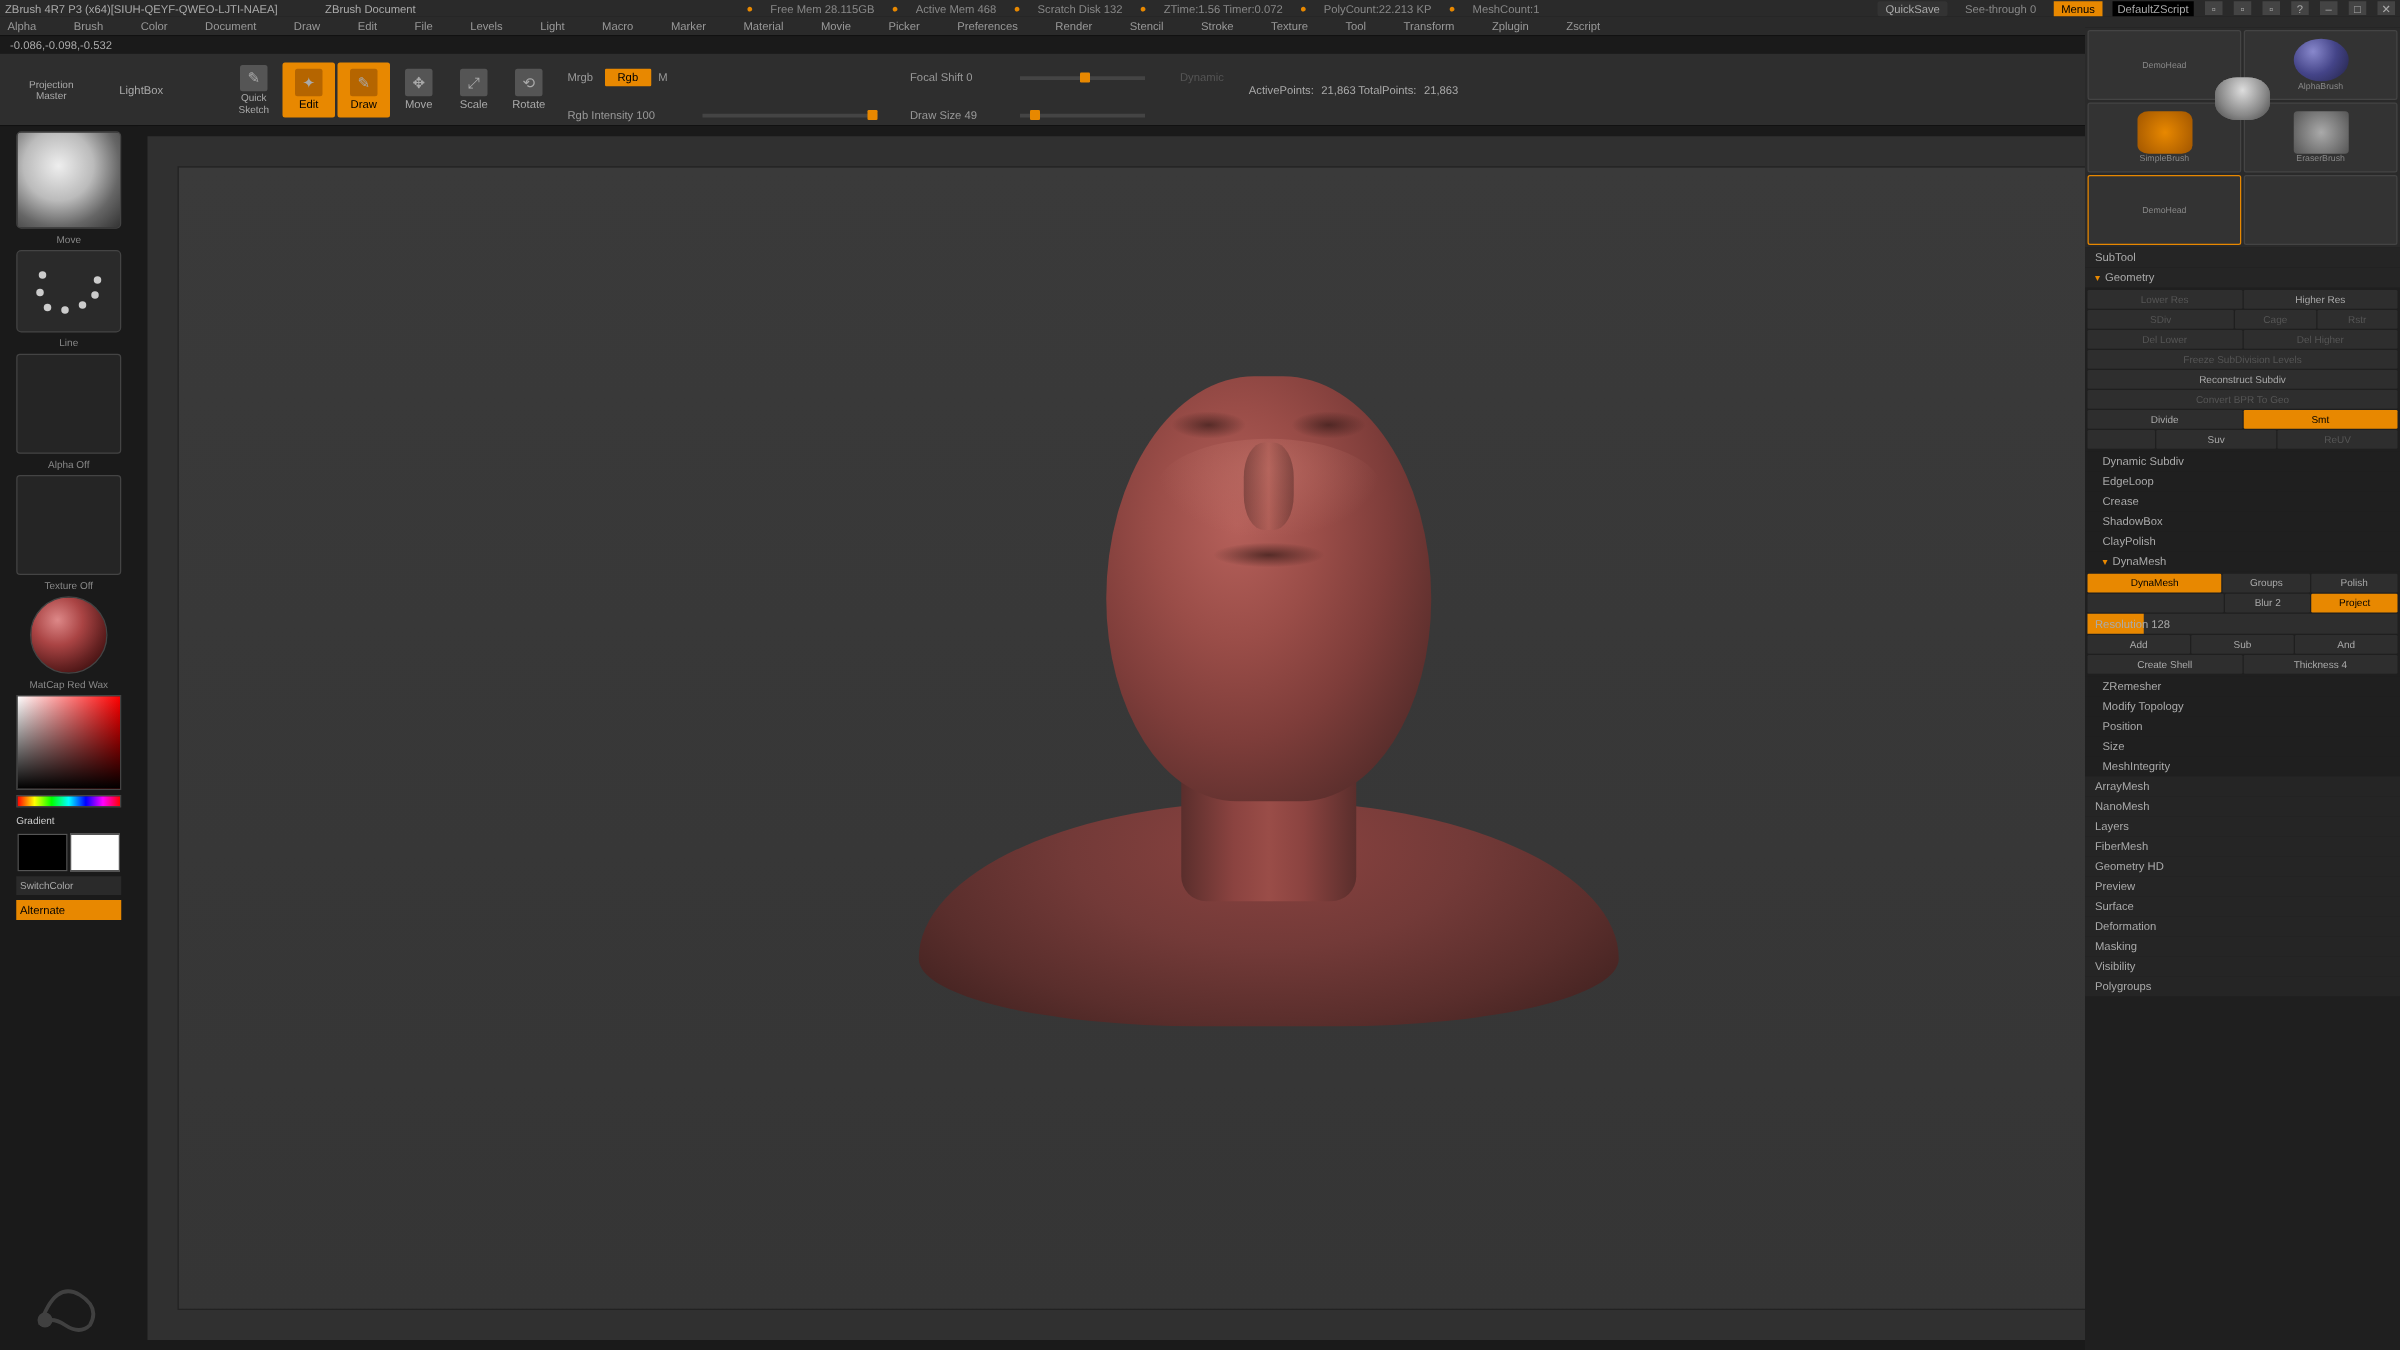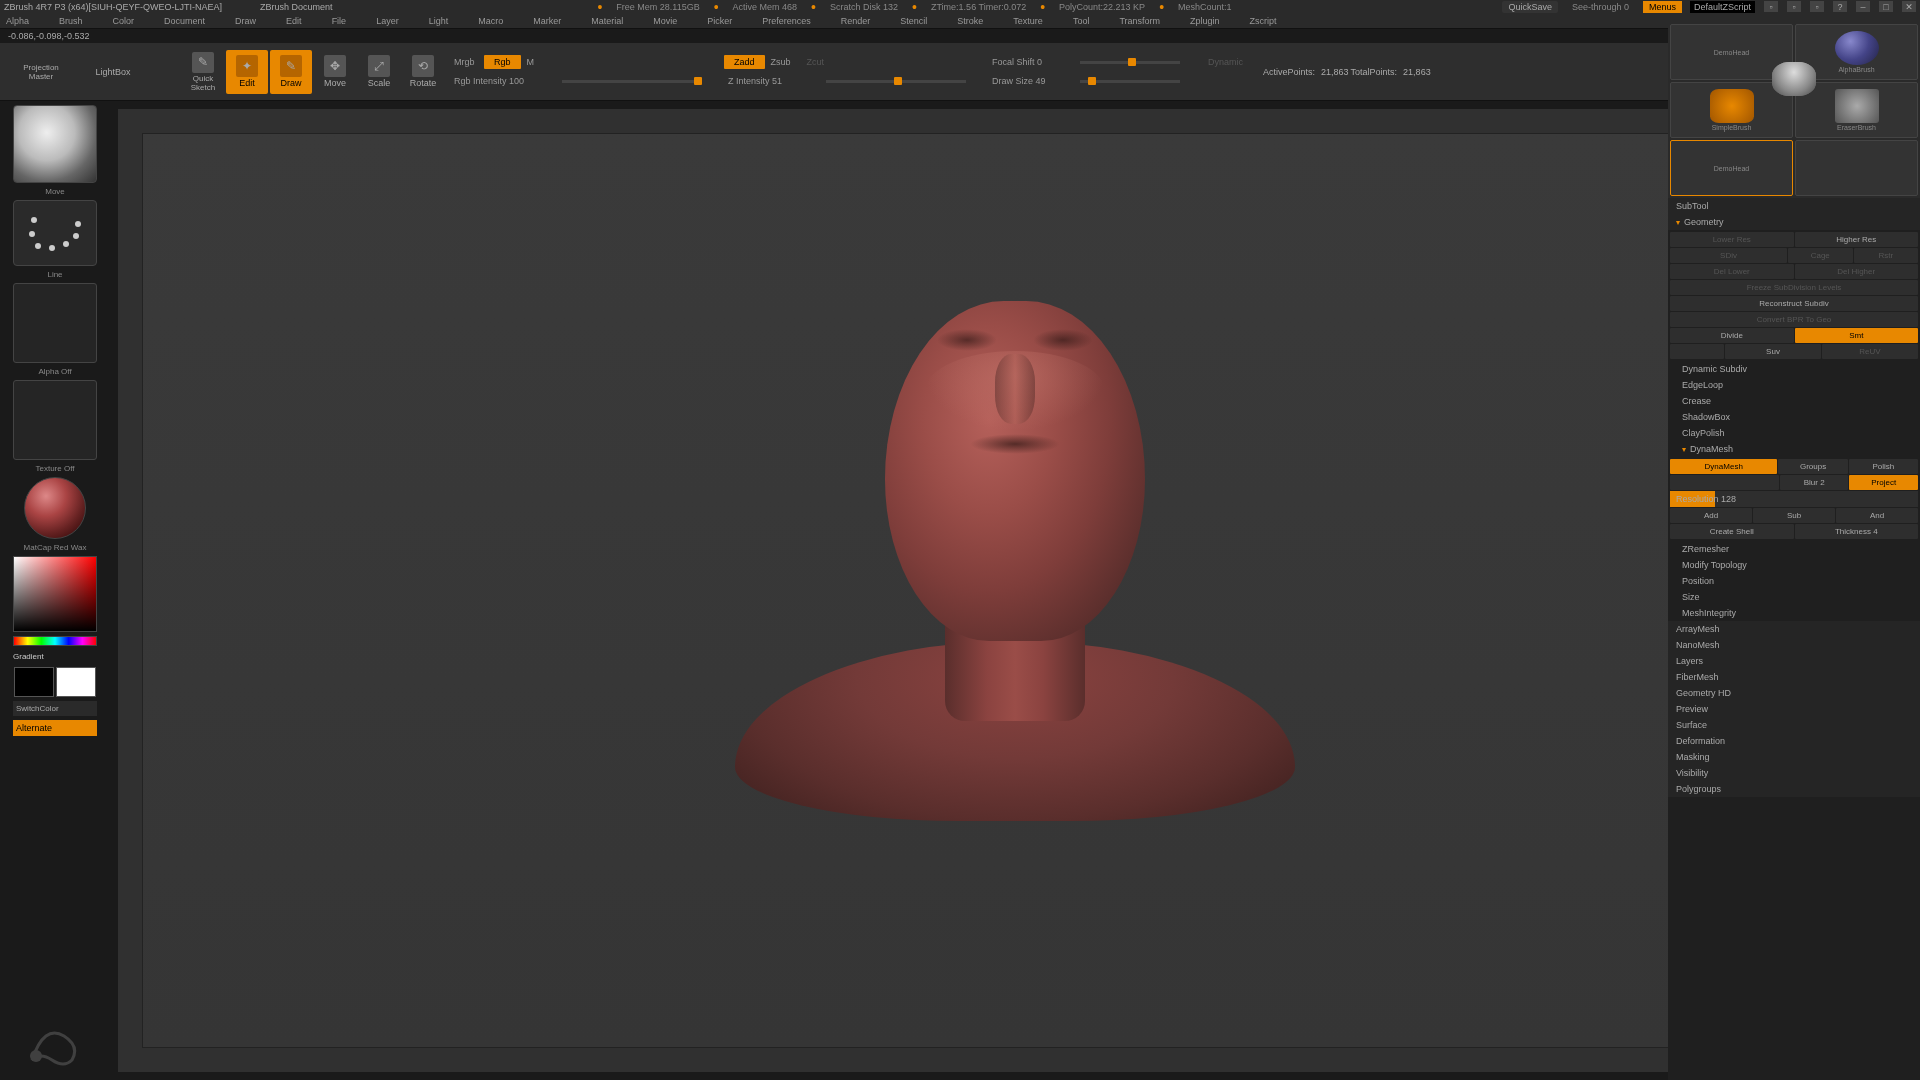--- a/index.html
+++ b/index.html
@@ -17,21 +17,21 @@
 .coordbar { height:14px; background:#1a1a1a; padding:0 8px; display:flex; align-items:center; font-size:9px; color:#888; }
 .toolbar { height:58px; background:#2e2e2e; display:flex; align-items:center; padding:0 6px; gap:2px; border-bottom:1px solid #111; }
 .tb-btn { display:flex; flex-direction:column; align-items:center; justify-content:center; padding:2px 6px; height:44px; min-width:42px; border-radius:2px; }
 .tb-btn.wide { min-width:70px; }
 .tb-btn .lbl1 { font-size:8px; }
 .tb-btn .lbl2 { font-size:8px; }
 .tb-btn.orange { background:#e88800; }
 .tb-btn.orange span { color:#000; }
 .tb-icon { width:22px; height:22px; background:#555; border-radius:2px; margin-bottom:1px; display:flex; align-items:center; justify-content:center; font-size:12px; }
 .shelf-group { display:flex; flex-direction:column; gap:1px; margin-left:4px; }
-.shelf-row { display:flex; align-items:center; gap:2px; height:18px; }
+.shelf-row { display:flex; align-items:center; gap:2px; height:18px;margin-top:11px; }
 .shelf-label { font-size:9px; color:#999; padding:0 4px; min-width:32px; }
 .shelf-chip { background:#e88800; color:#000; padding:2px 10px; font-size:9px; border-radius:1px; }
 .shelf-dim { color:#555; padding:0 6px; }
 .slider-track { width:140px; height:3px; background:#444; position:relative; }
 .slider-thumb { position:absolute; width:8px; height:8px; background:#e88800; top:-3px; border-radius:1px; }
 .info-col { display:flex; gap:2px; margin-left:12px; font-size:9px; }
 .info-row { display:flex; gap:6px; color:#ccc; }
 .main { position:absolute; top:101px; left:0; right:0; bottom:0; display:flex; }
 .leftbar { width:110px; background:#1a1a1a; display:flex; flex-direction:column; align-items:center; padding:4px; gap:4px; }
 .brush-tile { width:84px; height:78px; background:radial-gradient(circle at 40% 35%, #eee 0%, #bbb 40%, #666 70%, #333 100%); border-radius:4px; border:1px solid #444; }
@@ -126,21 +126,21 @@
 </div>
 
 <div class="menubar">
   <span>Alpha</span>
   <span>Brush</span>
   <span>Color</span>
   <span>Document</span>
   <span>Draw</span>
   <span>Edit</span>
   <span>File</span>
-  <span>Layer</span>
+  <span>Levels</span>
   <span>Light</span>
   <span>Macro</span>
   <span>Marker</span>
   <span>Material</span>
   <span>Movie</span>
   <span>Picker</span>
   <span>Preferences</span>
   <span>Render</span>
   <span>Stencil</span>
   <span>Stroke</span>
@@ -197,33 +197,20 @@
       <span class="shelf-label">M</span>
     </div>
     <div class="shelf-row">
       <span class="shelf-label" style="min-width:110px">Rgb Intensity 100</span>
       <div class="slider-track">
           <div class="slider-thumb" style="left:132px"></div>
         </div>
     </div>
   </div>
 
-  <div class="shelf-group" style="margin-left:20px">
-    <div class="shelf-row">
-      <span class="shelf-chip">Zadd</span>
-      <span class="shelf-label">Zsub</span>
-      <span class="shelf-dim">Zcut</span>
-    </div>
-    <div class="shelf-row">
-      <span class="shelf-label" style="min-width:100px">Z Intensity 51</span>
-      <div class="slider-track">
-          <div class="slider-thumb" style="left:68px"></div>
-        </div>
-    </div>
-  </div>
 
   <div class="shelf-group" style="margin-left:20px">
     <div class="shelf-row">
       <span class="shelf-label" style="min-width:90px">Focal Shift 0</span>
       <div class="slider-track" style="width:100px">
           <div class="slider-thumb" style="left:48px"></div>
         </div>
       <span class="shelf-dim" style="margin-left:20px">Dynamic</span>
     </div>
     <div class="shelf-row">

